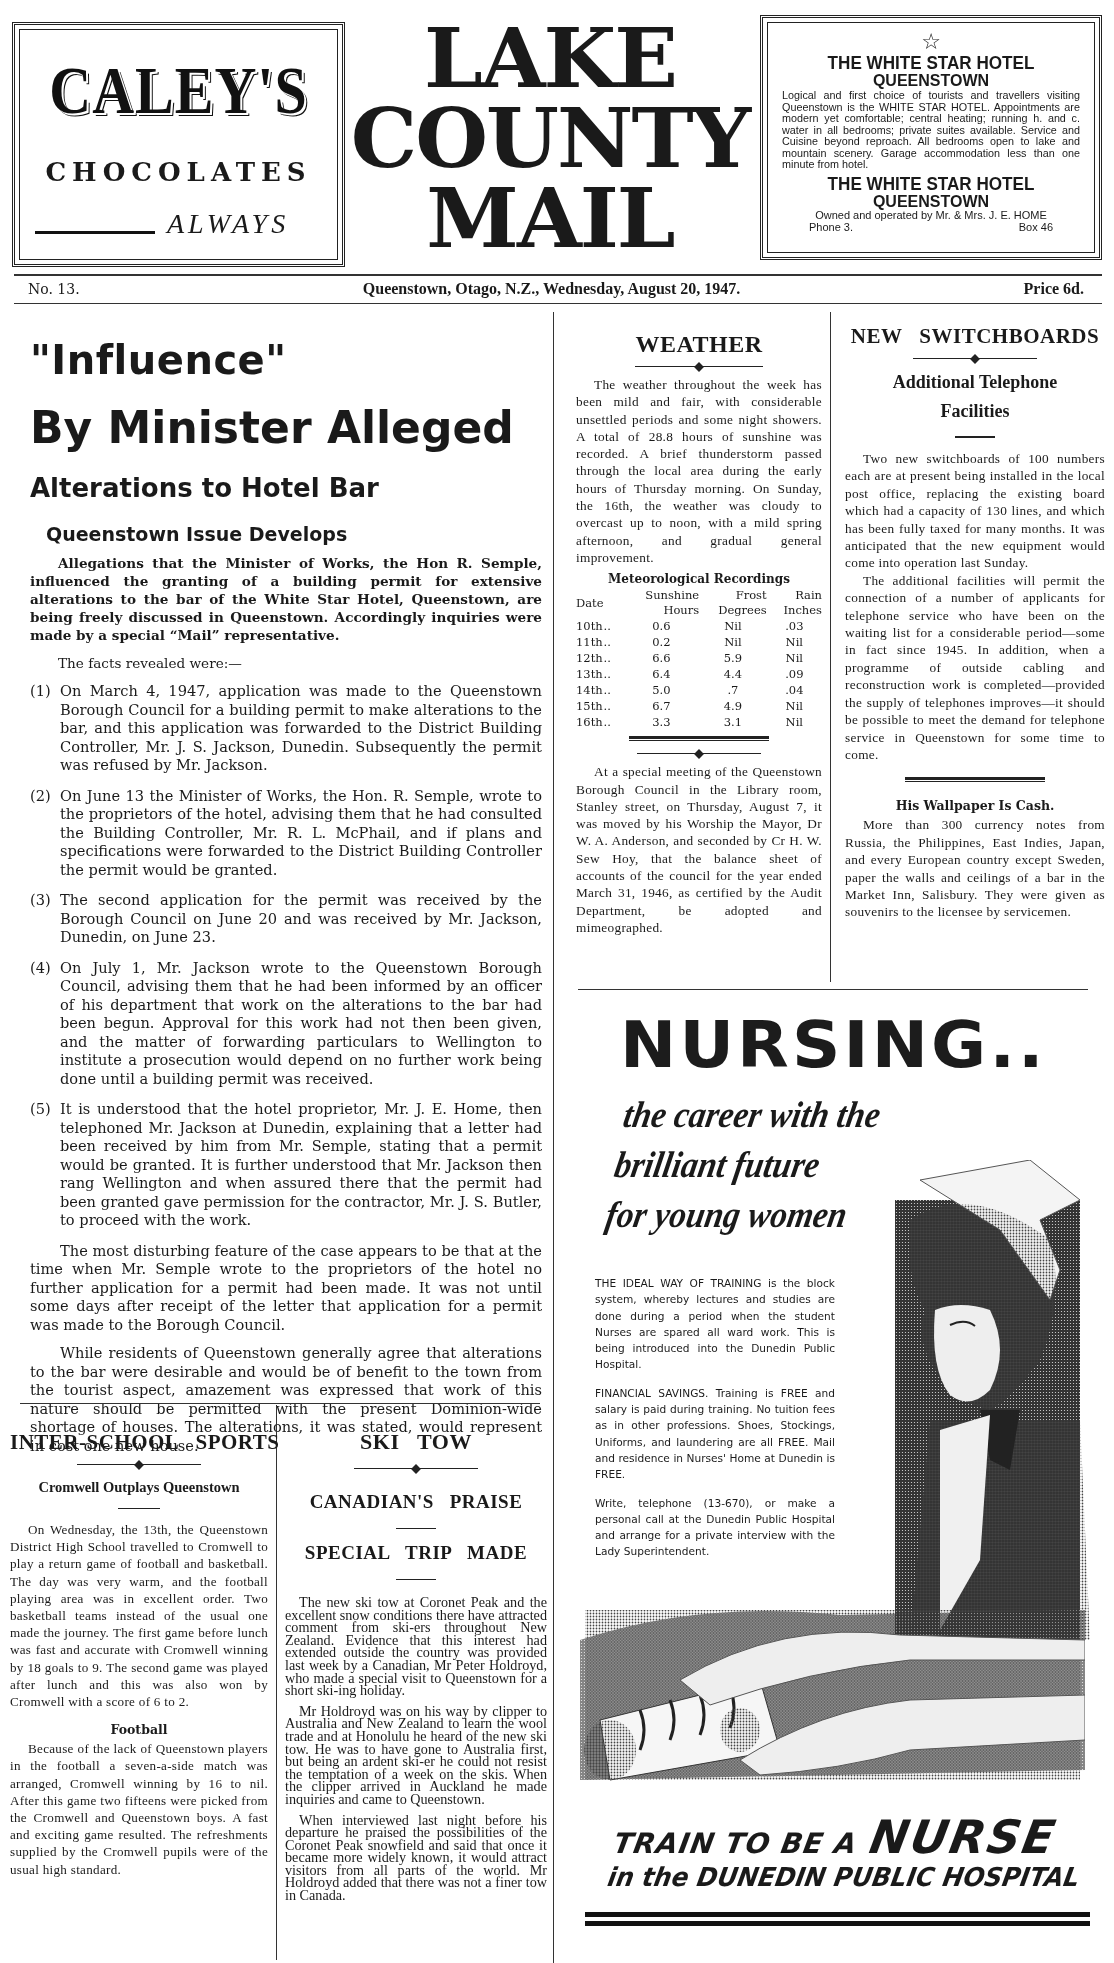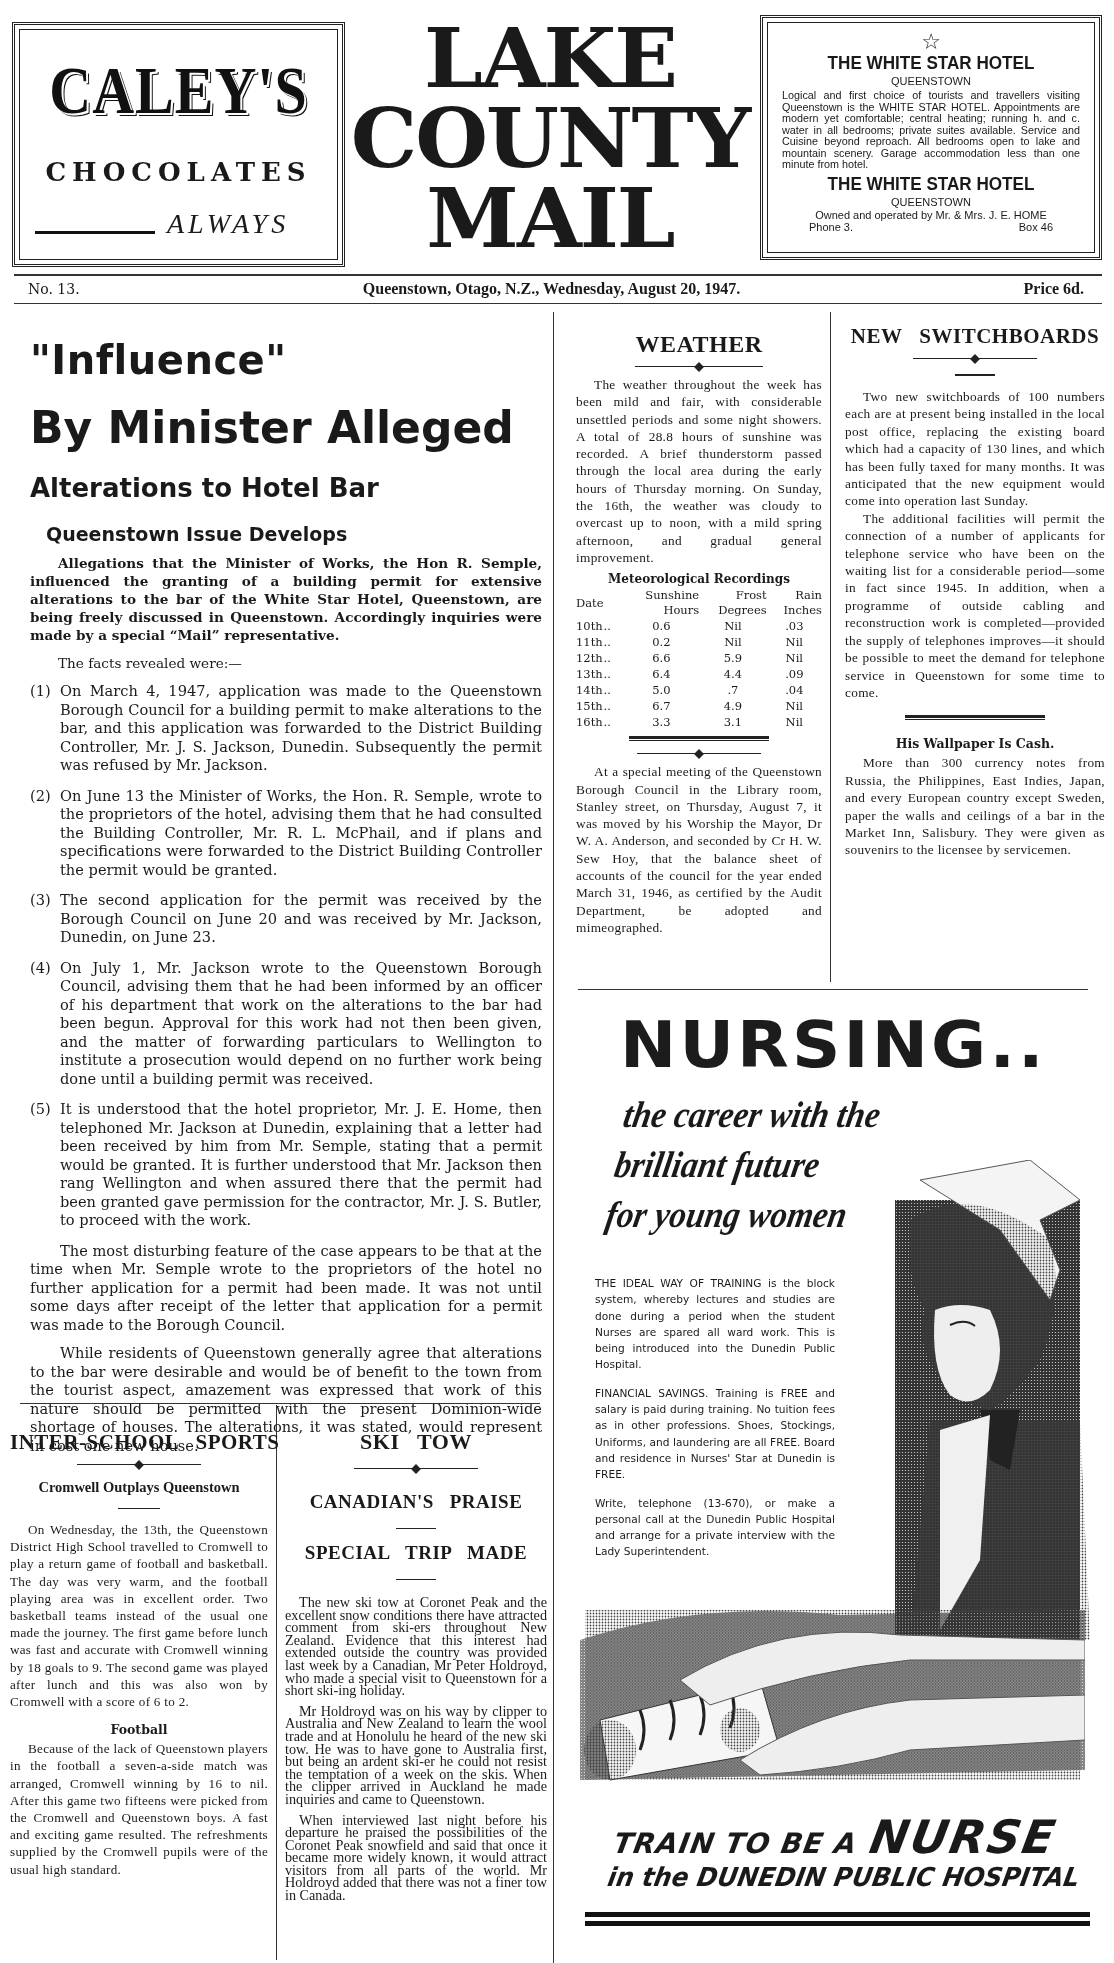--- a/index.html
+++ b/index.html
@@ -33,21 +33,21 @@
     letter-spacing: -2px; transform: scaleX(1.02);
   }
 
   .ad-box-right {
     left: 760px; top: 15px; width: 342px; height: 245px;
     border: 3px double #222; outline: 1px solid #222; outline-offset: -8px;
     text-align: center; padding: 14px 16px 0 16px;
   }
   .star-icon { font-size: 22px; line-height: 20px; }
   .ws-title { font-family: "Liberation Sans", sans-serif; font-weight: bold; font-size: 19px; transform: scaleX(0.9); line-height: 22px; }
-  .ws-town { font-family: "Liberation Sans", sans-serif; font-weight: normal; font-size: 11px; line-height: 14px; }
+  .ws-town { font-family: "Liberation Sans", sans-serif; font-weight: bold; font-size: 16px; line-height: 14px; }
   .ws-body { font-family: "Liberation Sans", sans-serif; font-size: 11px; line-height: 11.5px; text-align: justify; margin: 2px 0; transform: scaleX(0.98); }
   .ws-owner { font-family: "Liberation Sans", sans-serif; font-size: 11px; line-height: 12px; }
   .ws-phone-row { display: flex; justify-content: space-between; padding: 0 30px; font-family: "Liberation Sans", sans-serif; font-size: 11px; line-height: 12px; }
 
   .rule-h { position: absolute; height: 0; border-top: 2px solid #333; }
   .dateline {
     left: 28px; top: 278px; width: 1056px; height: 22px; display: flex; justify-content: space-between; align-items: center;
     font-family: "Liberation Serif", serif; font-size: 16px;
   }
   .dateline .center { font-weight: bold; }
@@ -273,20 +273,21 @@
       <span></span>
     </div>
   <p class="body-txt" style="font-size:13.3px; line-height:17.3px;">At a special meeting of the Queenstown Borough Council in the Library room, Stanley street, on Thursday, August 7, it was moved by his Worship the Mayor, Dr W. A. Anderson, and seconded by Cr H. W. Sew Hoy, that the balance sheet of accounts of the council for the year ended March 31, 1946, as certified by the Audit Department, be adopted and mimeographed.</p>
 </section>
 
 <section class="col" style="left:845px; top:322px; width:260px;">
   <h2 class="col-head bold" style="font-size:21px; white-space:pre;">NEW   SWITCHBOARDS</h2>
   <div class="divider-ornament" style="width:124px;">
       <span></span>
     </div>
+  <h3 class="subhead" style="font-size:18px; line-height:29px; padding:0 30px;">Additional Telephone Facilities</h3>
   <div class="short-rule" style="width:40px; margin:10px auto 12px;"></div>
   <p class="body-txt" style="font-size:13.3px; line-height:17.4px;">Two new switchboards of 100 numbers each are at present being installed in the local post office, replacing the existing board which had a capacity of 130 lines, and which has been fully taxed for many months. It was anticipated that the new equipment would come into operation last Sunday.</p>
   <p class="body-txt" style="font-size:13.3px; line-height:17.4px;">The additional facilities will permit the connection of a number of applicants for telephone service who have been on the waiting list for a considerable period—some in fact since 1945.  In addition, when a programme of outside cabling and reconstruction work is completed—provided the supply of telephones improves—it should be possible to meet the demand for telephone service in Queenstown for some time to come.</p>
   <div class="double-rule" style="width:140px; margin-top:14px;"></div>
   <h3 class="minor-head">His Wallpaper Is Cash.</h3>
   <p class="body-txt" style="font-size:13.3px; line-height:17.4px;">More than 300 currency notes from Russia, the Philippines, East Indies, Japan, and every European country except Sweden, paper the walls and ceilings of a bar in the Market Inn, Salisbury. They were given as souvenirs to the licensee by servicemen.</p>
 </section>
 
 <section class="col" style="left:10px; top:1428px; width:258px;">
   <h2 class="col-head" style="font-size:21px; white-space:pre;">INTER-SCHOOL   SPORTS</h2>
@@ -337,21 +338,21 @@
     <path d="M30 60 Q90 20 170 80 Q185 140 160 200 Q130 240 110 250 Q70 240 55 210 Q35 180 45 150 Q25 120 30 60 Z" fill="url(#dots)"></path>
     <path d="M55 150 Q80 140 110 150 Q130 190 110 230 Q90 250 70 235 Q50 210 55 150Z" fill="#eee"></path>
     <path d="M70 165 Q85 158 95 166" stroke="#222" fill="none" stroke-width="2"></path>
     <path d="M50 260 L200 260 L210 480 L30 480 Z" fill="url(#dots)"></path>
     <path d="M100 250 L140 250 L130 310 L110 300 Z" fill="#222"></path>
     <path d="M60 270 L110 255 L100 400 L60 470 Z" fill="#f0f0f0"></path>
   </svg>
 
   <div class="nurse-copy">
     <p><span>THE IDEAL WAY OF TRAINING</span> <span>is the block system, whereby lectures and studies are done during a period when the student Nurses are spared all ward work.  This is being introduced into the Dunedin Public Hospital.</span></p>
-    <p><span>FINANCIAL SAVINGS.</span> <span>Training is FREE and salary is paid during training.  No tuition fees as in other professions.  Shoes, Stockings, Uniforms, and laundering are all FREE.  Board and residence in Nurses' Star at Dunedin is FREE.</span></p>
+    <p><span>FINANCIAL SAVINGS.</span> <span>Training is FREE and salary is paid during training.  No tuition fees as in other professions.  Shoes, Stockings, Uniforms, and laundering are all FREE.  Mail and residence in Nurses' Home at Dunedin is FREE.</span></p>
     <p>Write, telephone (13-670), or make a personal call at the Dunedin Public Hospital and arrange for a private interview with the Lady Superintendent.</p>
   </div>
 
   <svg class="nurse-hands" viewBox="0 0 505 190">
     <rect x="5" y="10" width="495" height="170" fill="url(#dots)"></rect>
     <path d="M0 40 Q120 0 260 15 L505 10 L505 170 L0 180Z" fill="url(#dotsDark)" opacity="0.6"></path>
     <path d="M20 120 L180 80 L200 150 L30 180 Z" fill="#f6f6f6" stroke="#333"></path>
     <g stroke="#222" stroke-width="3" fill="none">
       <path d="M60 110 q8 20 0 40"></path>
         <path d="M90 100 q8 20 0 40"></path>

